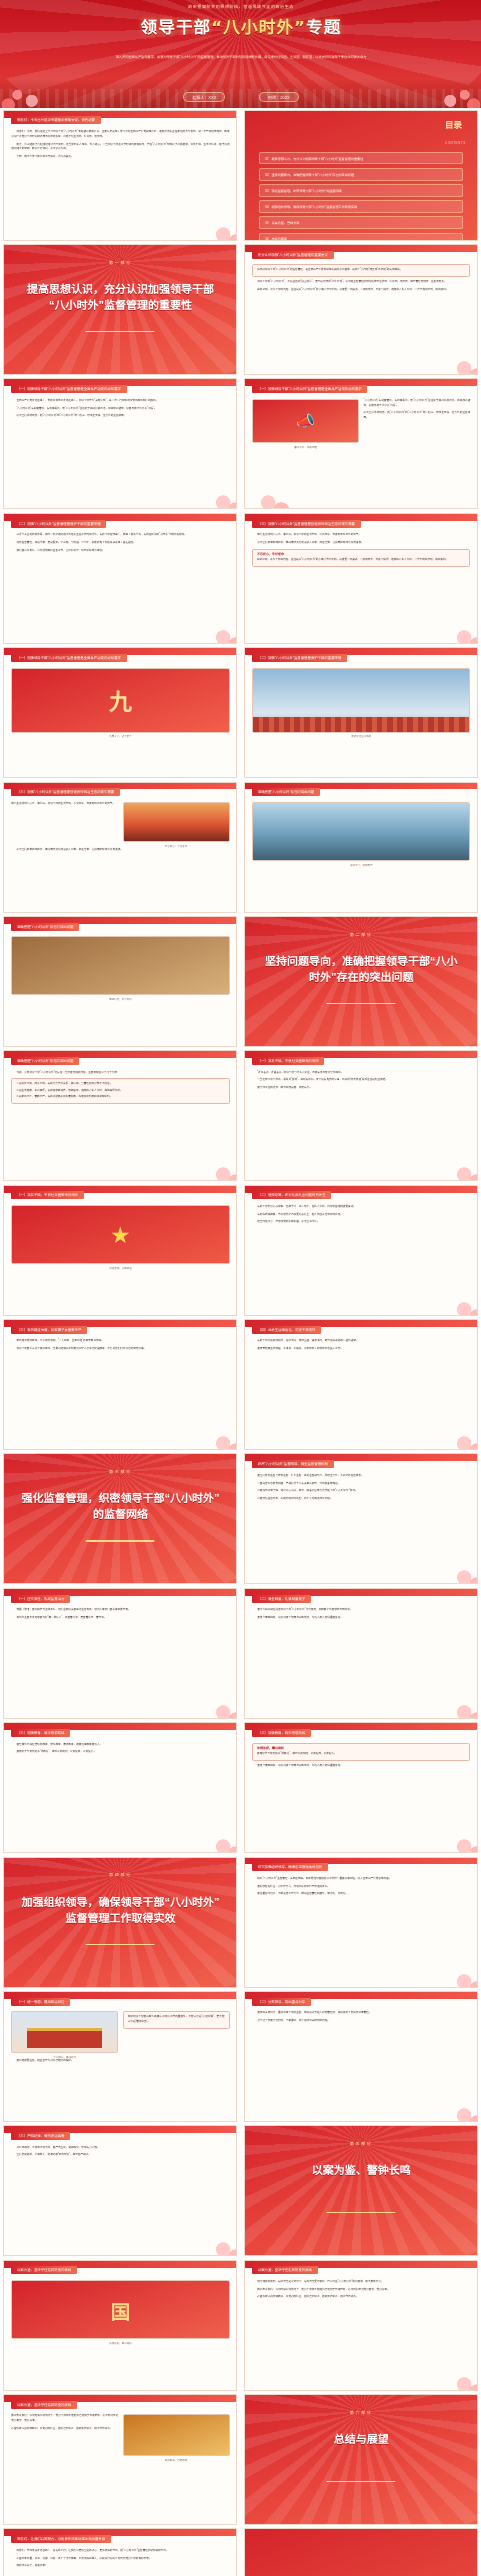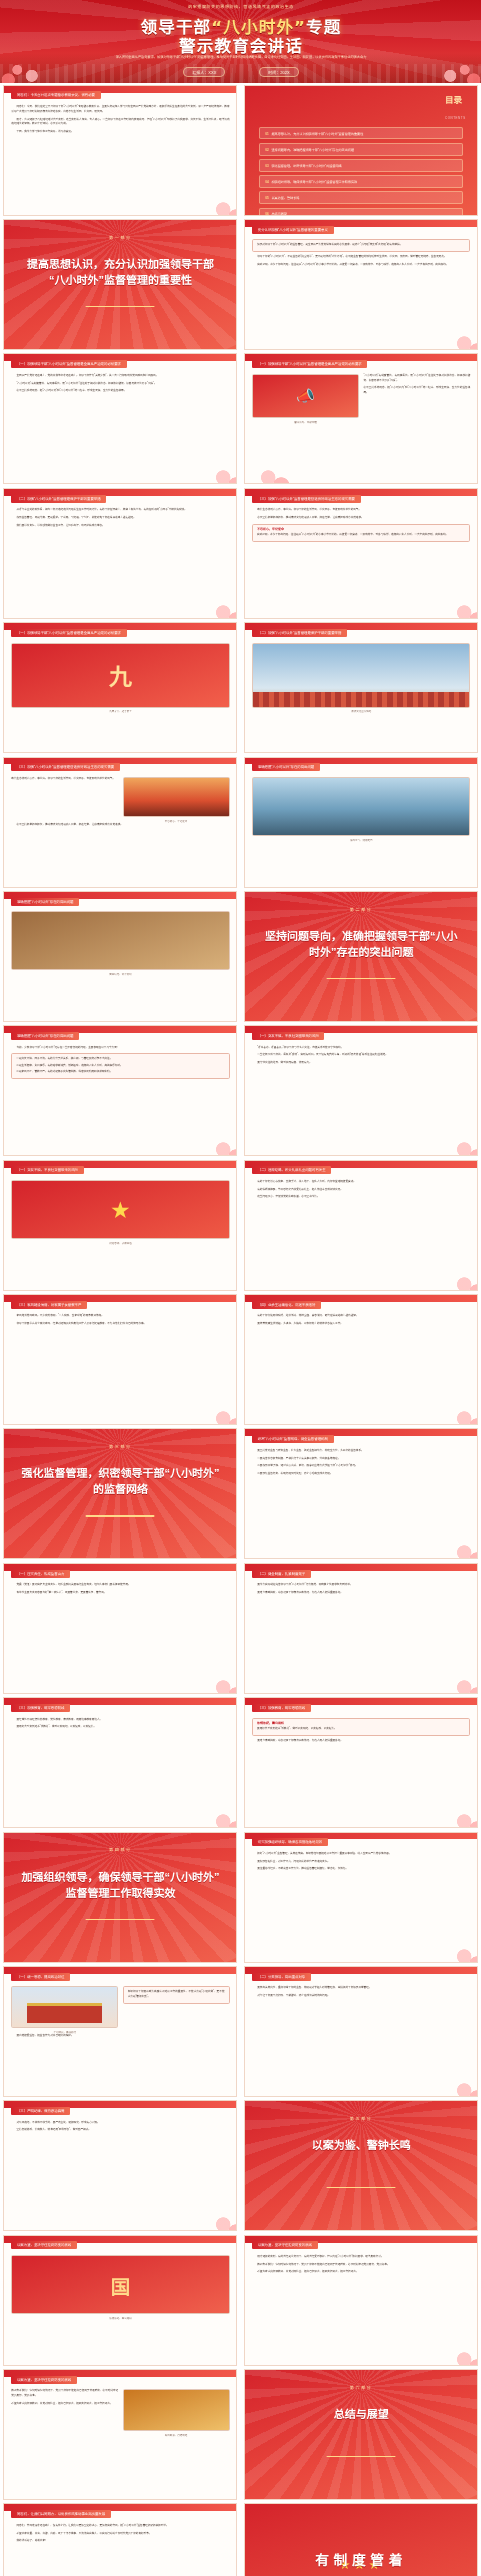--- a/index.html
+++ b/index.html
@@ -1,21 +1,21 @@
 <!DOCTYPE html>
 <html lang="zh-CN" style="font-size:9.2px"><head>
 <meta charset="utf-8">
 <style>
   html,body{margin:0;padding:0;background:#ffffff;}
   body{width:482px;font-family:"Liberation Sans","DejaVu Sans",sans-serif;color:#222;}
   .page{width:482px;box-sizing:border-box;}
 
   
   .cover{
-    position:relative;width:482px;height:83px;overflow:hidden;
+    position:relative;width:482px;height:108px;overflow:hidden;
     background:linear-gradient(180deg,#c1121b 0%,#d4232b 45%,#e8453c 100%);
   }
   .cover .rays{
     position:absolute;left:50%;top:-92px;transform:translateX(-50%);
     width:516px;height:241px;border-radius:50%;
     background:repeating-conic-gradient(from 0deg at 50% 50%,
       rgba(255,255,255,.14) 0deg 5deg, rgba(255,255,255,0) 5deg 11deg);
     opacity:.8;
   }
   .cover .skyline{
@@ -184,21 +184,20 @@
 </head>
 <body>
 
 <div class="page cover">
   <div class="rays"></div>
   <div class="skyline"></div>
   <div class="top-strip">筑牢拒腐防变的思想防线、营造风清气正的政治生态</div>
   <div class="title-main">
     <span>领导干部</span><span class="hl">“八小时外”</span><span>专题</span>
   </div>
-  <div class="title-sub">警示教育会讲话</div>
   <div class="desc">深入贯彻全面从严治党要求，加强对领导干部“八小时以外”的监督管理，推动党员干部时刻保持清醒头脑，自觉净化社交圈、生活圈、朋友圈，以优良作风凝聚干事创业的强大合力</div>
   <div class="meta">
     <div class="chip">汇报人：XXX</div>
     <div class="chip">时间：202X</div>
   </div>
   <div class="flower-l"></div>
   <div class="flower-r"></div>
 </div>
 
 <div class="grid">

